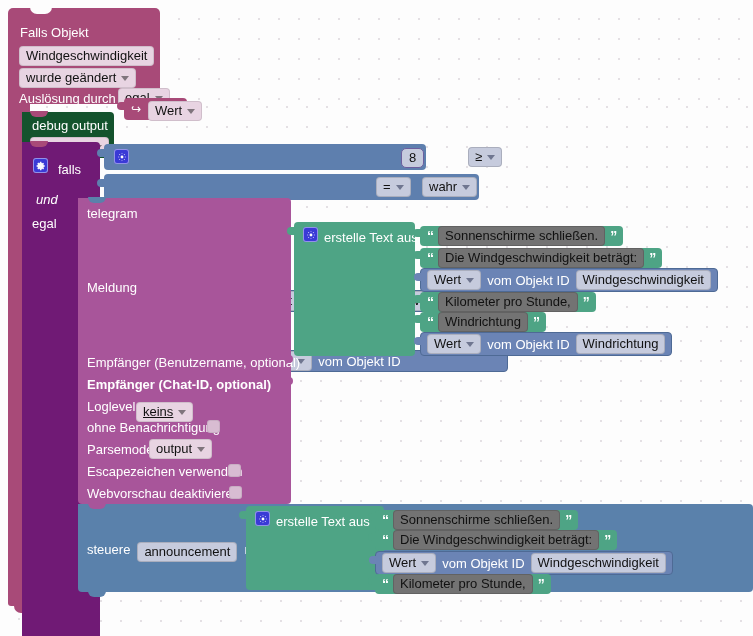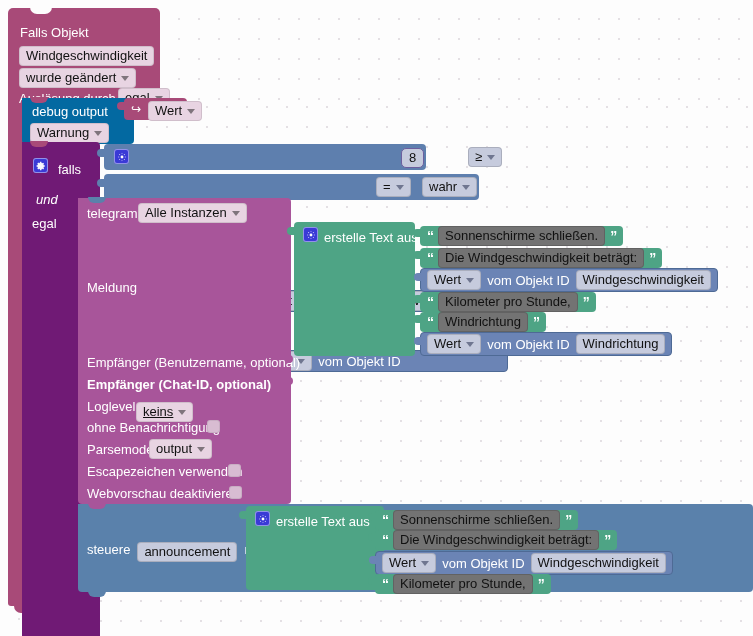--- a/index.html
+++ b/index.html
@@ -77,21 +77,21 @@
     background:#a84a78;border-radius:0 0 9px 9px;
   }
   #hat-inner-cut{
     position:absolute;left:22px;top:96px;width:731px;height:496px;background:#fdfdfd;
     background-image:radial-gradient(#e4e0e4 1.1px, transparent 1.2px);
     background-size:20px 20px;background-position:7px 13px;
   }
 
   
   #debug{
-    left:22px;top:98px;width:112px;height:46px;background:#0369a1;border-radius:0 4px 4px 4px;
+    left:22px;top:112px;width:92px;height:46px;background:#14532d;border-radius:0 4px 4px 4px;
   }
   #debug-notch{position:absolute;left:8px;top:-1px;width:18px;height:6px;background:#a84a78;border-radius:0 0 8px 8px;}
 
   
   #wertval{
     left:124px;top:98px;width:63px;height:22px;background:#a84a78;border-radius:4px;
   }
 
   
   #falls{
@@ -258,24 +258,20 @@
     </span>
     <span class="field blue" style="position:absolute;left:318px;top:3px;">
       <span>wahr</span>
       <span class="caret"></span>
     </span>
   </div>
 
   <div class="blk" id="telegram">
     <div id="tg-notch"></div>
     <div class="lbl" style="position:absolute;left:9px;top:8px;">telegram</div>
-    <div class="field" style="position:absolute;left:60px;top:5px;">
-      <span>Alle Instanzen</span>
-      <span class="caret"></span>
-    </div>
 
     <div class="lbl" style="position:absolute;left:9px;top:82px;">Meldung</div>
 
     <div class="lbl" style="position:absolute;left:9px;top:157px;">Empfänger (Benutzername, optional)</div>
     <div style="position:absolute;left:207px;top:157px;">
       <svg width="8" height="15" viewBox="0 0 8 15">
           <path d="M0 0 H4 a4 4 0 0 1 0 8 H0 z" fill="#a8559a"></path>
         </svg>
     </div>
 

